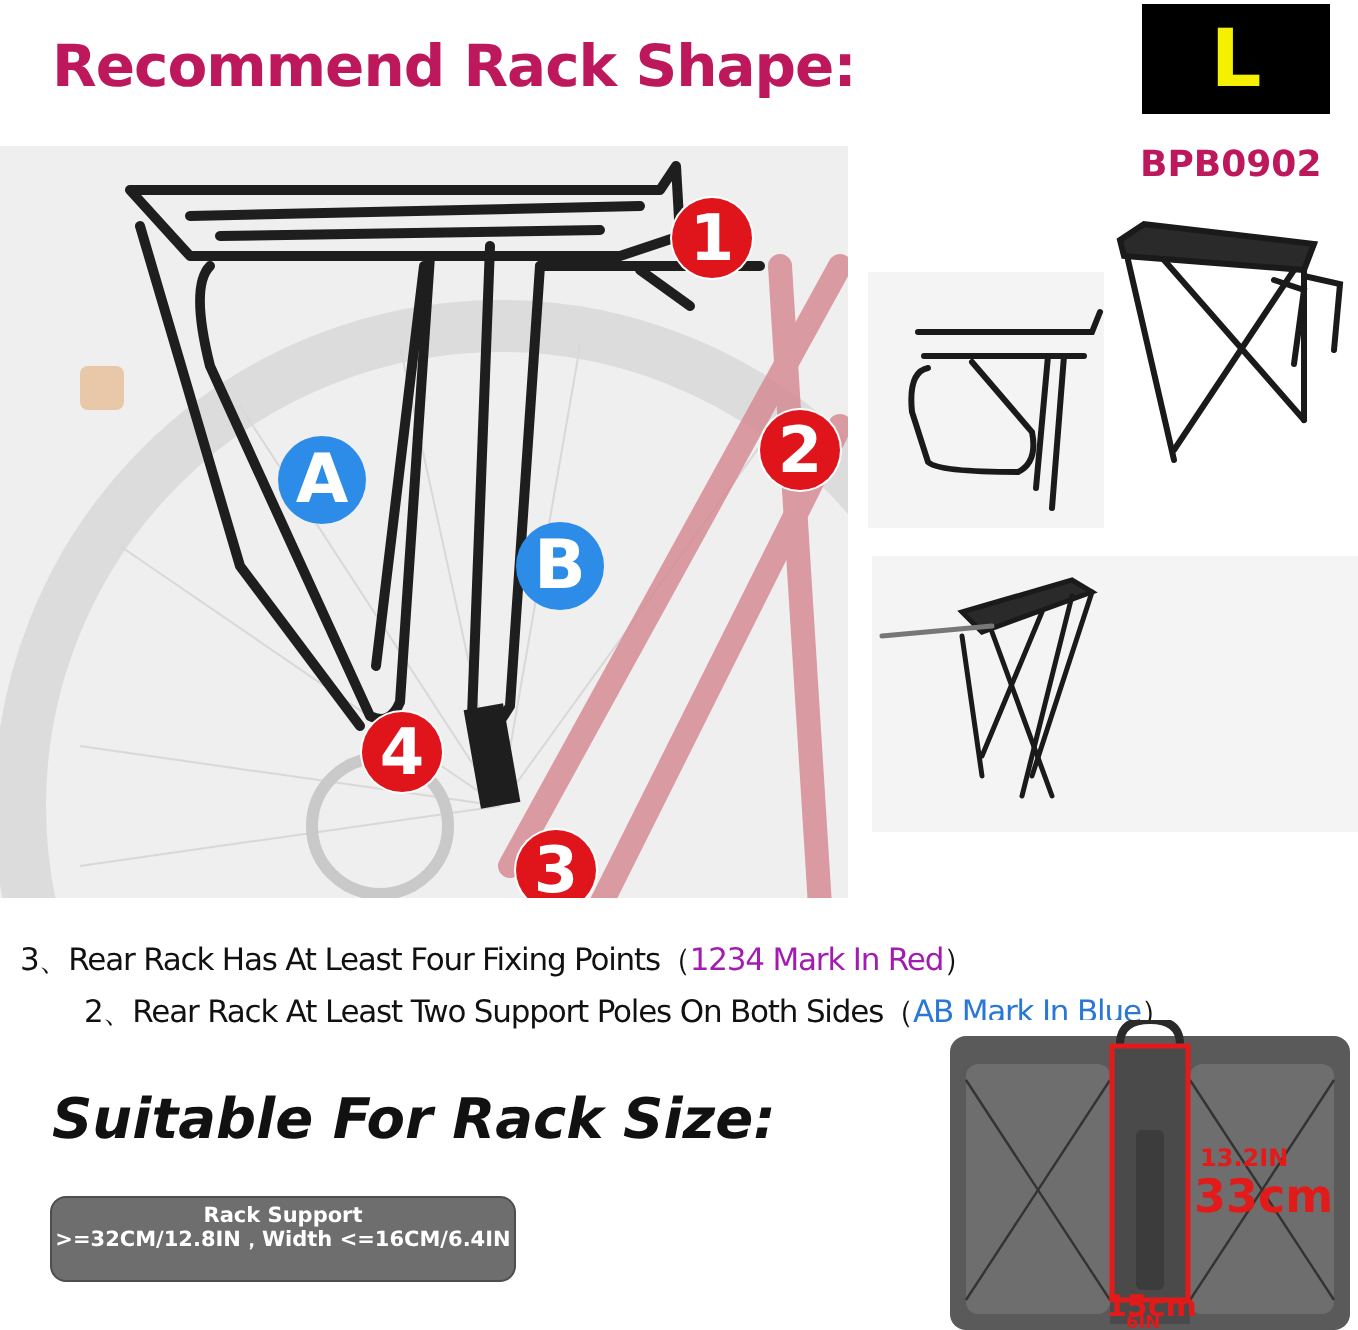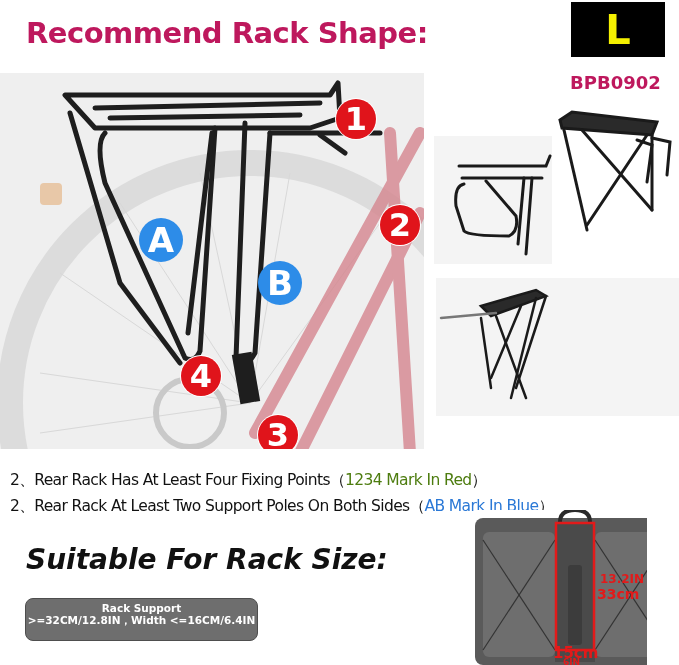--- a/index.html
+++ b/index.html
@@ -44,38 +44,38 @@
 
   .thumb {
     position: absolute; background: #f4f4f4; overflow: hidden;
   }
   .thumb svg { position: absolute; left: 0; top: 0; }
 
   .req-line {
     position: absolute; left: 10px; font-size: 15.5px; letter-spacing: -0.6px;
     font-family: "DejaVu Sans", sans-serif; color: #111; white-space: nowrap;
   }
-  .req-line .red { color: #4d7c0f; }
+  .req-line .red { color: #a21caf; }
   .req-line .blue { color: #2a78d6; }
 
   .title-bottom {
     position: absolute; left: 26px; top: 543px;
     font-family: "DejaVu Sans", sans-serif; font-weight: bold;
     font-size: 28px; color: #111; font-style: italic;
   }
   .size-box {
     position: absolute; left: 25px; top: 598px; width: 233px; height: 43px;
     background: #6e6e6e; border-radius: 8px; color: #fff; text-align: center;
     font-size: 10.5px; line-height: 12px; padding-top: 3px;
     font-family: "DejaVu Sans", sans-serif; font-weight: bold;
     border: 1px solid #4e4e4e;
   }
 
   .bag-photo {
-    position: absolute; left: 475px; top: 510px; width: 172px; height: 155px;
+    position: absolute; left: 475px; top: 510px; width: 200px; height: 155px;
     overflow: hidden; background: #fff;
   }
   .bag-photo svg { position: absolute; left: 0; top: 0; }
   .dim-label {
     position: absolute; color: #e21a1a; font-weight: bold; font-family: "DejaVu Sans", sans-serif;
   }
 </style>
 </head>
 <body>
 
@@ -158,23 +158,23 @@
       <line x1="45" y1="40" x2="55" y2="110"></line>
       <line x1="60" y1="38" x2="90" y2="120"></line>
       <line x1="85" y1="28" x2="55" y2="100"></line>
       <line x1="100" y1="20" x2="75" y2="120"></line>
       <line x1="110" y1="18" x2="80" y2="110"></line>
     </g>
   </svg>
 </div>
 
 <div class="req-line" style="top:470px;">
-  <span>2、Rear Rack Has At Least Four Fixing Points（</span><span class="red">1234 Mark In Red</span><span>）</span>
-</div>
-<div class="req-line" style="top:496px;">
+  <span>3、Rear Rack Has At Least Four Fixing Points（</span><span class="red">1234 Mark In Red</span><span>）</span>
+</div>
+<div class="req-line" style="top:496px;margin-left:32px;">
   <span>2、Rear Rack At Least Two Support Poles On Both Sides（</span><span class="blue">AB Mark In Blue</span><span>）</span>
 </div>
 
 <div class="title-bottom">Suitable For Rack Size:</div>
 <div class="size-box">
   <div>Rack Support</div>
   <div>&gt;=32CM/12.8IN，Width &lt;=16CM/6.4IN</div>
 </div>
 
 <div class="bag-photo">
@@ -187,16 +187,16 @@
         <line x1="80" y1="30" x2="8" y2="140"></line>
       <line x1="120" y1="30" x2="192" y2="140"></line>
         <line x1="192" y1="30" x2="120" y2="140"></line>
     </g>
     <rect x="80" y="12" width="40" height="140" fill="#4a4a4a"></rect>
     <rect x="93" y="55" width="14" height="80" rx="3" fill="#3c3c3c"></rect>
     <path d="M85 12 Q85 0 100 0 Q115 0 115 12" fill="none" stroke="#2a2a2a" stroke-width="4"></path>
     <rect x="81" y="13" width="38" height="127" fill="none" stroke="#e21a1a" stroke-width="2.5"></rect>
   </svg>
   <div class="dim-label" style="left:125px; top:62px; font-size:12px;">13.2IN</div>
-  <div class="dim-label" style="left:122px; top:76px; font-size:14px;">33cm</div>
+  <div class="dim-label" style="left:122px; top:76px; font-size:23px;">33cm</div>
   <div class="dim-label" style="left:78px; top:134px; font-size:15px;">15cm</div>
   <div class="dim-label" style="left:88px; top:147px; font-size:9px;">6IN</div>
 </div>
 
 </body></html>

